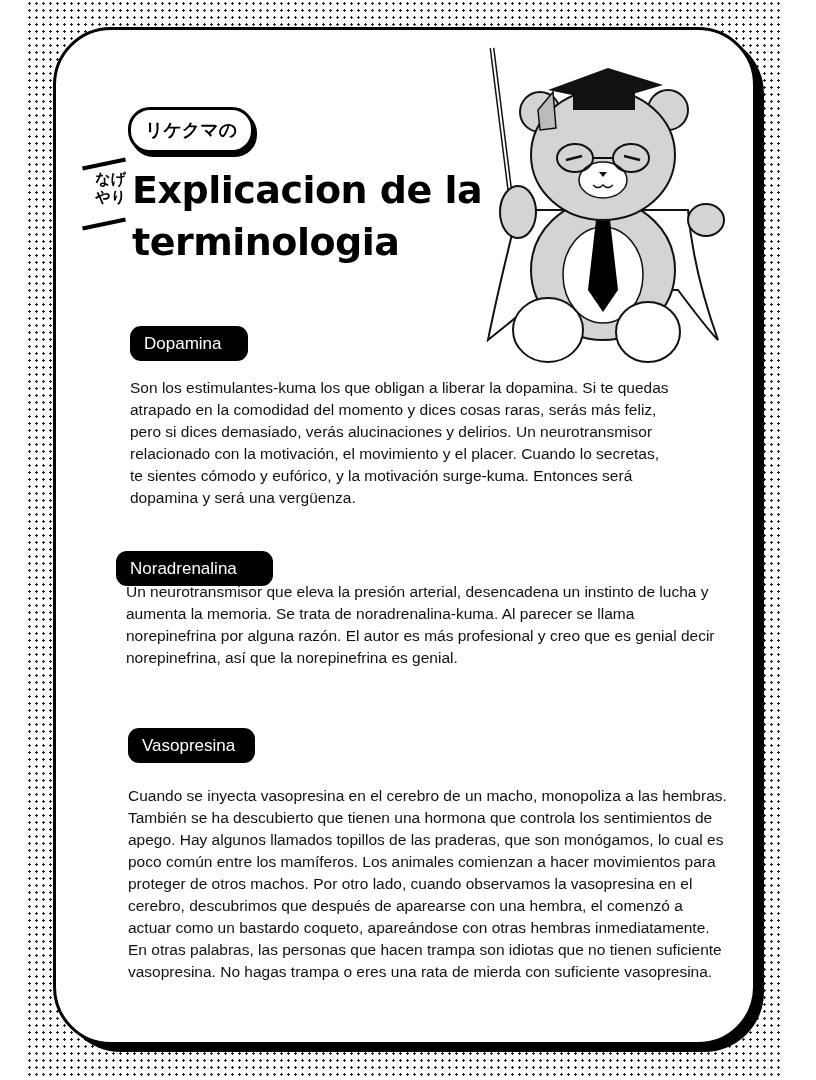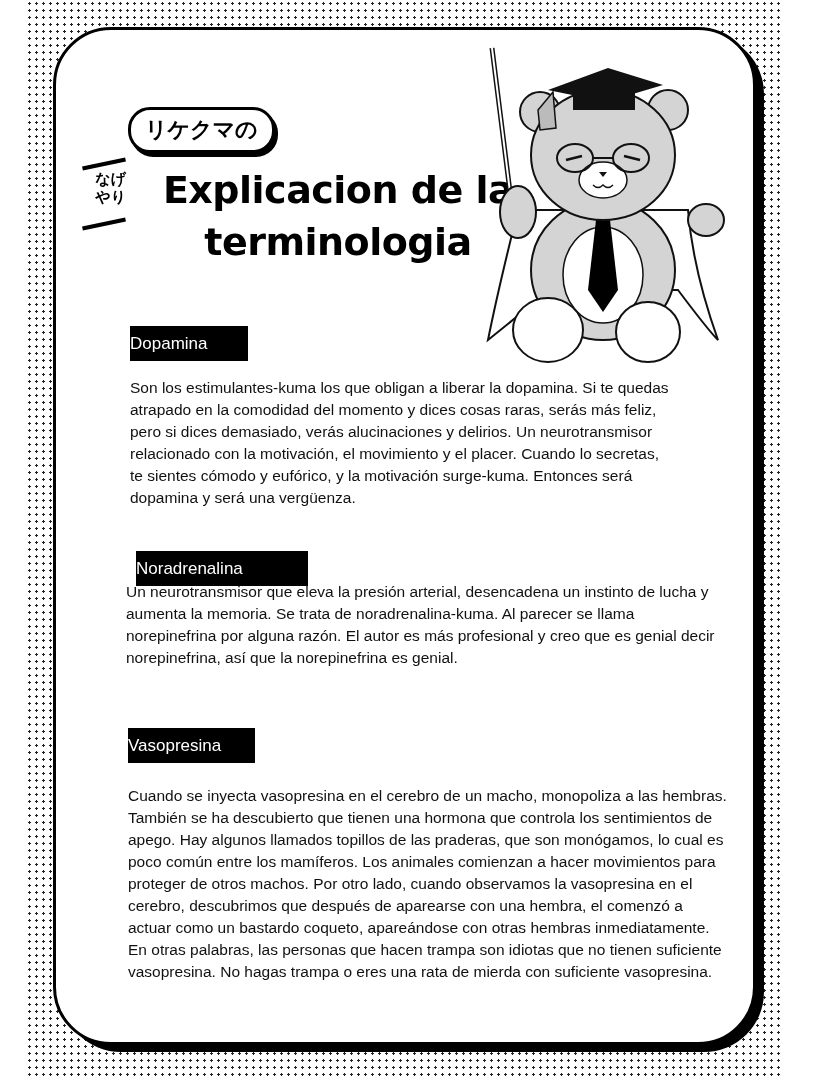--- a/index.html
+++ b/index.html
@@ -19,42 +19,42 @@
     }
     .frame {
       position: absolute; left: 53px; top: 27px; width: 703px; height: 1018px;
       border-radius: 58px; background: #fff; border: 3px solid #000; box-sizing: border-box;
     }
     .badge {
       position: absolute; left: 128px; top: 107px; height: 40px; padding: 0 14px;
       border: 3px solid #000; border-radius: 22px; background: #fff;
       box-shadow: 3px 4px 0 #000;
       display: flex; align-items: center; gap: 10px;
-      font-family: "DejaVu Sans", sans-serif; font-weight: bold; font-size: 22px; color: #000;
+      font-family: "DejaVu Sans", sans-serif; font-weight: bold; font-size: 18px; color: #000;
     }
     .side-tag {
       position: absolute; left: 80px; top: 158px; width: 46px; height: 66px;
       font-family: "DejaVu Sans", sans-serif; font-weight: bold; font-size: 15px; line-height: 18px;
       text-align: right; color: #000; padding-top: 12px; box-sizing: border-box;
     }
     .side-tag::before, .side-tag::after {
       content: ""; position: absolute; left: 2px; width: 44px; height: 4px; background: #000;
       transform: rotate(-12deg);
     }
     .side-tag::before { top: 4px; }
     .side-tag::after { bottom: -2px; }
     .title {
-      position: absolute; left: 148px; top: 164px; width: 380px;
+      position: absolute; left: 132px; top: 164px; width: 380px;
       font-family: "DejaVu Sans", sans-serif; font-weight: bold; font-size: 38px; line-height: 52px;
-      color: #000; letter-spacing: -0.5px; margin: 0; text-align: center;
+      color: #000; letter-spacing: -0.5px; margin: 0;
     }
     .section-label {
       position: absolute; background: #000; color: #fff;
       font-family: "Liberation Sans", sans-serif; font-size: 17px;
-      display: flex; align-items: center; box-sizing: border-box;
+      display: flex; align-items: center; padding-left: 14px; box-sizing: border-box; border-radius: 11px;
     }
     .section-body {
       position: absolute; font-family: "Liberation Sans", sans-serif; font-size: 15.5px;
       line-height: 22px; color: #111; margin: 8px;
     }
     .mascot { position: absolute; left: 478px; top: 40px; width: 260px; height: 330px; }
   </style>
 </head>
 <body>
 
@@ -100,17 +100,17 @@
   <line x1="146" y1="116" x2="162" y2="120" stroke="#111" stroke-width="2.5"></line>
 
   <path d="M70 50 L130 28 L185 45 L128 62 Z" fill="#111"></path>
   <rect x="95" y="50" width="62" height="20" fill="#111"></rect>
   <path d="M75 52 L60 70 L62 90 L78 88 Z" fill="#bbb" stroke="#111" stroke-width="1.5"></path>
 </svg>
 
 <div class="section-label" style="left:130px; top:326px; width:118px; height:35px;">Dopamina</div>
 <p class="section-body" style="left:122px; top:369px; width:540px;">Son los estimulantes-kuma los que obligan a liberar la dopamina. Si te quedas atrapado en la comodidad del momento y dices cosas raras, serás más feliz, pero si dices demasiado, verás alucinaciones y delirios. Un neurotransmisor relacionado con la motivación, el movimiento y el placer. Cuando lo secretas, te sientes cómodo y eufórico, y la motivación surge-kuma. Entonces será dopamina y será una vergüenza.</p>
 
-<div class="section-label" style="left:136px; top:551px; width:172px; height:35px;">Noradrenalina</div>
+<div class="section-label" style="left:116px; top:551px; width:157px; height:35px;">Noradrenalina</div>
 <p class="section-body" style="left:118px; top:573px; width:590px;">Un neurotransmisor que eleva la presión arterial, desencadena un instinto de lucha y aumenta la memoria. Se trata de noradrenalina-kuma. Al parecer se llama norepinefrina por alguna razón. El autor es más profesional y creo que es genial decir norepinefrina, así que la norepinefrina es genial.</p>
 
 <div class="section-label" style="left:128px; top:728px; width:127px; height:35px;">Vasopresina</div>
 <p class="section-body" style="left:120px; top:777px; width:600px;">Cuando se inyecta vasopresina en el cerebro de un macho, monopoliza a las hembras. También se ha descubierto que tienen una hormona que controla los sentimientos de apego. Hay algunos llamados topillos de las praderas, que son monógamos, lo cual es poco común entre los mamíferos. Los animales comienzan a hacer movimientos para proteger de otros machos. Por otro lado, cuando observamos la vasopresina en el cerebro, descubrimos que después de aparearse con una hembra, el comenzó a actuar como un bastardo coqueto, apareándose con otras hembras inmediatamente. En otras palabras, las personas que hacen trampa son idiotas que no tienen suficiente vasopresina. No hagas trampa o eres una rata de mierda con suficiente vasopresina.</p>
 
 </body></html>

